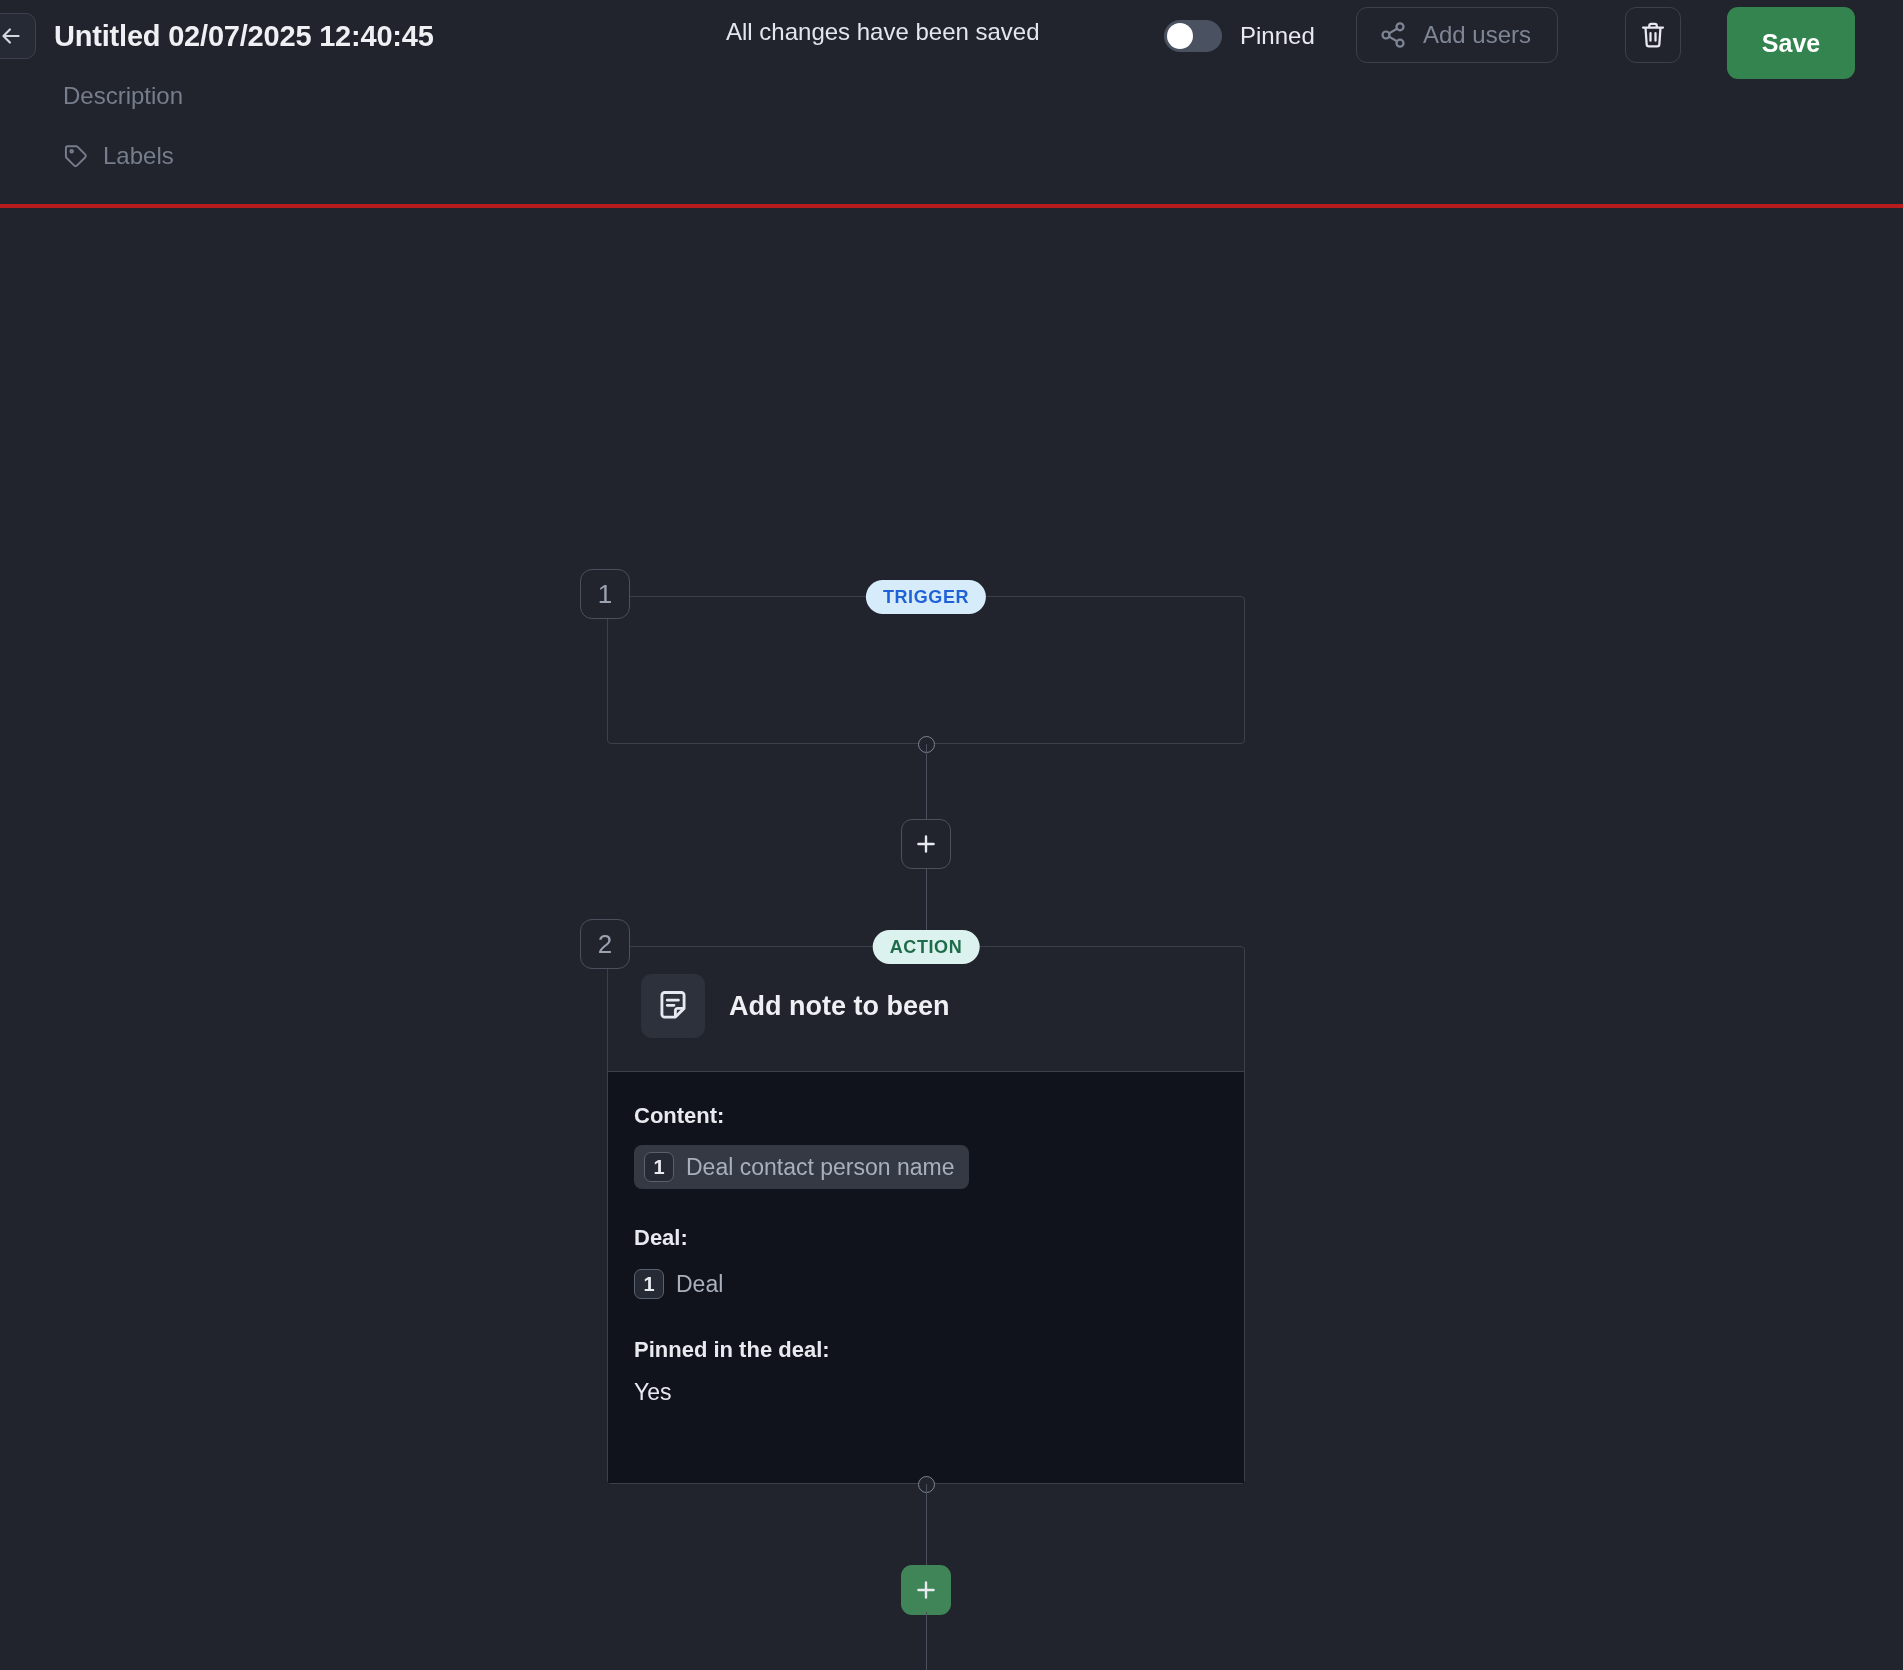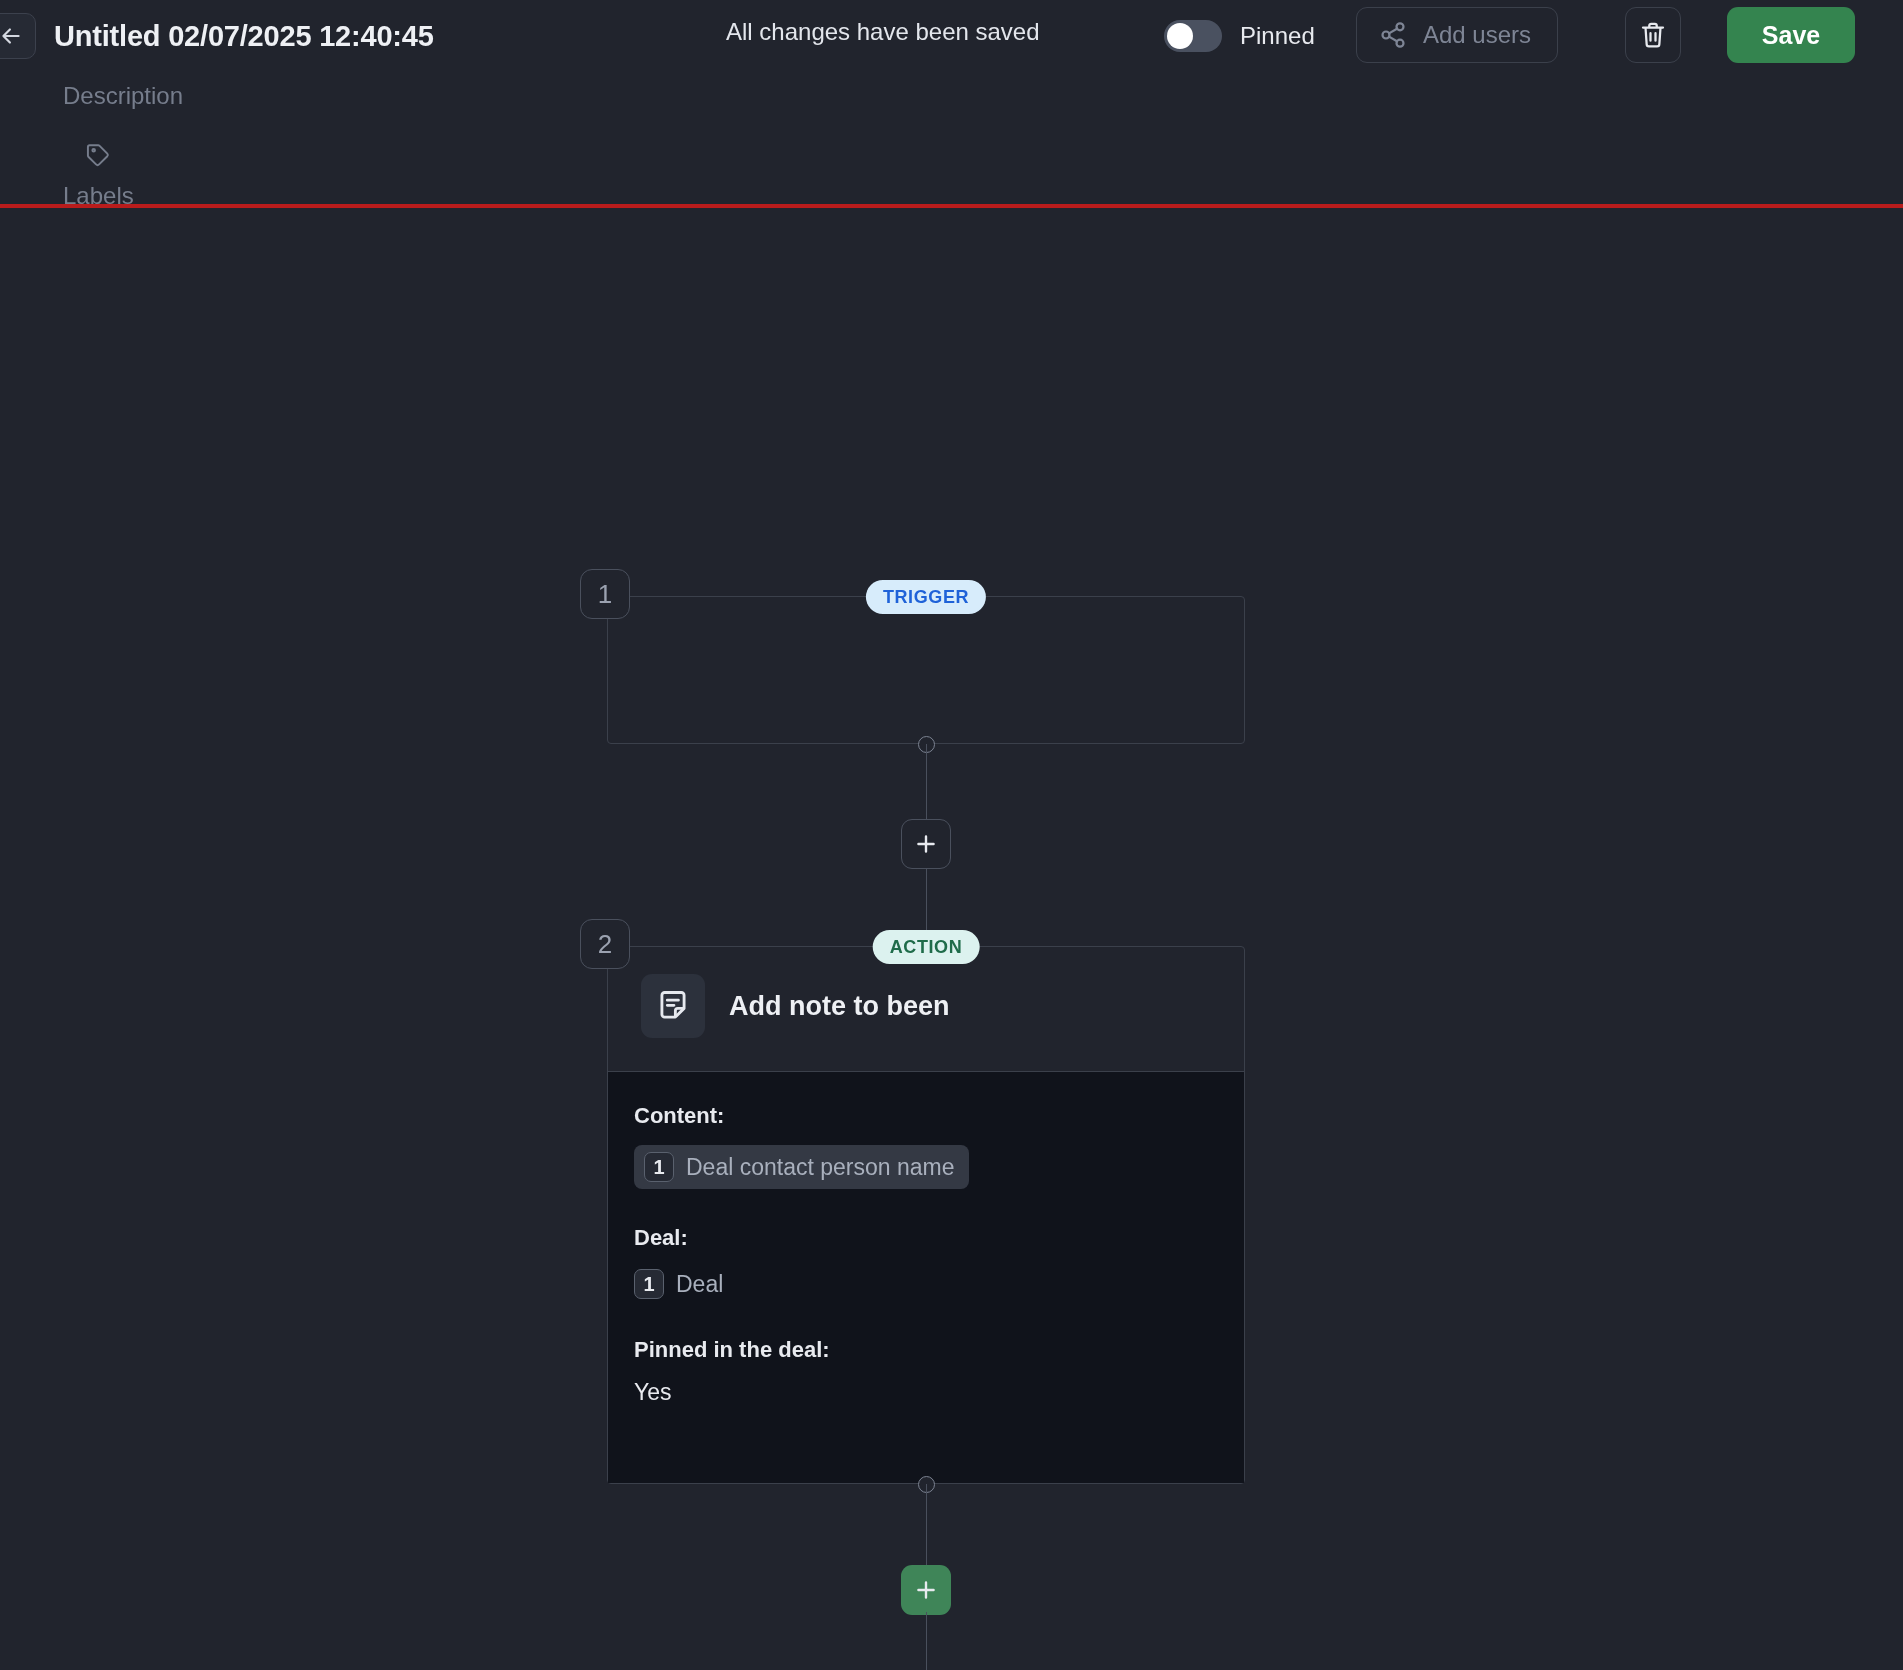--- a/index.html
+++ b/index.html
@@ -110,21 +110,21 @@
     background: transparent;
     display: flex; align-items: center; justify-content: center;
     cursor: pointer;
   }
   .trash-icon { width: 30px; height: 30px; stroke: #e8eaef; fill: none; stroke-width: 1.8; }
 
   .save-btn {
     position: absolute;
     left: 1727px;
     top: 7px;
-    width: 128px; height: 56px;
+    width: 128px; height: 72px;
     border: none;
     border-radius: 11px;
     background: #34844f;
     color: #ffffff;
     font-size: 25px;
     font-weight: bold;
     font-family: "Liberation Sans", sans-serif;
     cursor: pointer;
   }
 
@@ -133,21 +133,20 @@
     left: 63px; top: 82px;
     font-size: 24px;
     color: #767d8c;
     cursor: text;
   }
   .labels-row {
     position: absolute;
     left: 63px; top: 142px;
     display: flex; align-items: center; gap: 14px;
     cursor: pointer;
-    flex-direction: column;
   }
   .tag-icon { width: 26px; height: 26px; stroke: #767d8c; fill: none; stroke-width: 1.8; }
   .labels-row .label { font-size: 24px; color: #767d8c; }
 
   
   .canvas {
     position: relative;
     height: 1462px;
     background: #21242d;
   }

